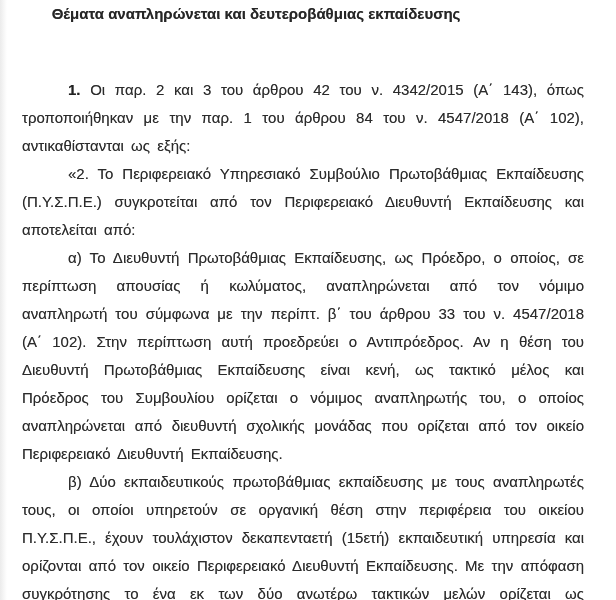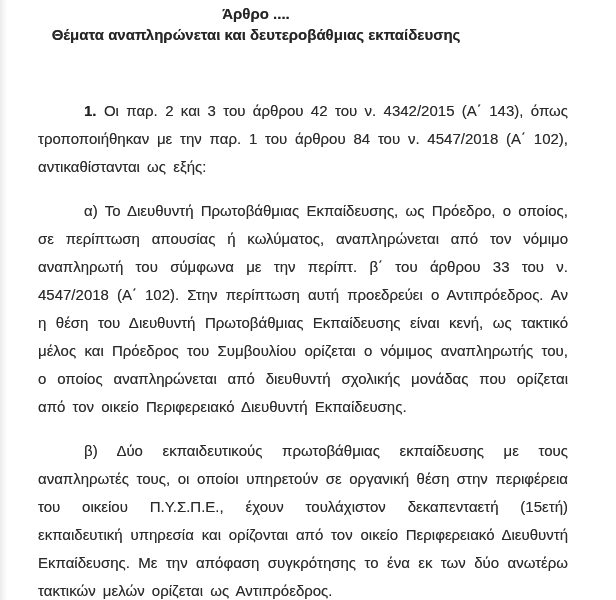--- a/index.html
+++ b/index.html
@@ -40,42 +40,42 @@
   .body-text {
     margin: 52px 32px 0 22px;  
     font-size: 15px;
     line-height: 28px;
     text-align: justify;
     word-spacing: 3px;
     color: #2b2b2b;
     text-shadow: 0 0 0.5px rgba(43,43,43,0.5);
   }
   .body-text p {
-    margin: 16px;
+    margin: 0;
     text-indent: 46px;
   }
   .lead-bold {
     font-weight: bold;
     color: #222222;
   }
 </style>
 </head>
 <body>
 
 <div class="page">
 
   <div class="titles">
-    <div>Άρθρο ....</div>
     <div>Θέματα αναπληρώνεται και δευτεροβάθμιας εκπαίδευσης</div>
   </div>
 
   <div class="body-text">
 
     <p><span class="lead-bold">1.</span><span> Οι παρ. 2 και 3 του άρθρου 42 του  ν. 4342/2015 (Α΄ 143), όπως τροποποιήθηκαν με την παρ. 1 του άρθρου 84 του ν. 4547/2018 (Α΄ 102), αντικαθίστανται ως εξής:</span></p>
 
+    <p><span>«2. Το Περιφερειακό Υπηρεσιακό Συμβούλιο Πρωτοβάθμιας Εκπαίδευσης (Π.Υ.Σ.Π.Ε.) συγκροτείται από τον Περιφερειακό Διευθυντή Εκπαίδευσης και αποτελείται από:</span></p>
 
     <p><span>α) Το Διευθυντή Πρωτοβάθμιας Εκπαίδευσης, ως Πρόεδρο, ο οποίος, σε περίπτωση απουσίας ή κωλύματος, αναπληρώνεται από τον νόμιμο αναπληρωτή του σύμφωνα με την περίπτ. β΄ του άρθρου 33 του ν. 4547/2018 (Α΄ 102). Στην περίπτωση αυτή προεδρεύει ο Αντιπρόεδρος. Αν η θέση του Διευθυντή Πρωτοβάθμιας Εκπαίδευσης είναι κενή, ως τακτικό μέλος και Πρόεδρος του Συμβουλίου ορίζεται ο νόμιμος αναπληρωτής του, ο οποίος αναπληρώνεται από διευθυντή σχολικής μονάδας που ορίζεται από τον οικείο Περιφερειακό Διευθυντή Εκπαίδευσης.</span></p>
 
     <p><span>β) Δύο εκπαιδευτικούς πρωτοβάθμιας εκπαίδευσης με τους αναπληρωτές τους, οι οποίοι υπηρετούν σε οργανική θέση στην περιφέρεια του οικείου Π.Υ.Σ.Π.Ε., έχουν τουλάχιστον δεκαπενταετή (15ετή) εκπαιδευτική υπηρεσία και ορίζονται από τον οικείο Περιφερειακό Διευθυντή Εκπαίδευσης. Με την απόφαση συγκρότησης το ένα εκ των δύο ανωτέρω τακτικών μελών ορίζεται  ως Αντιπρόεδρος.</span></p>
 
   </div>
 
 </div>
 
 </body></html>

